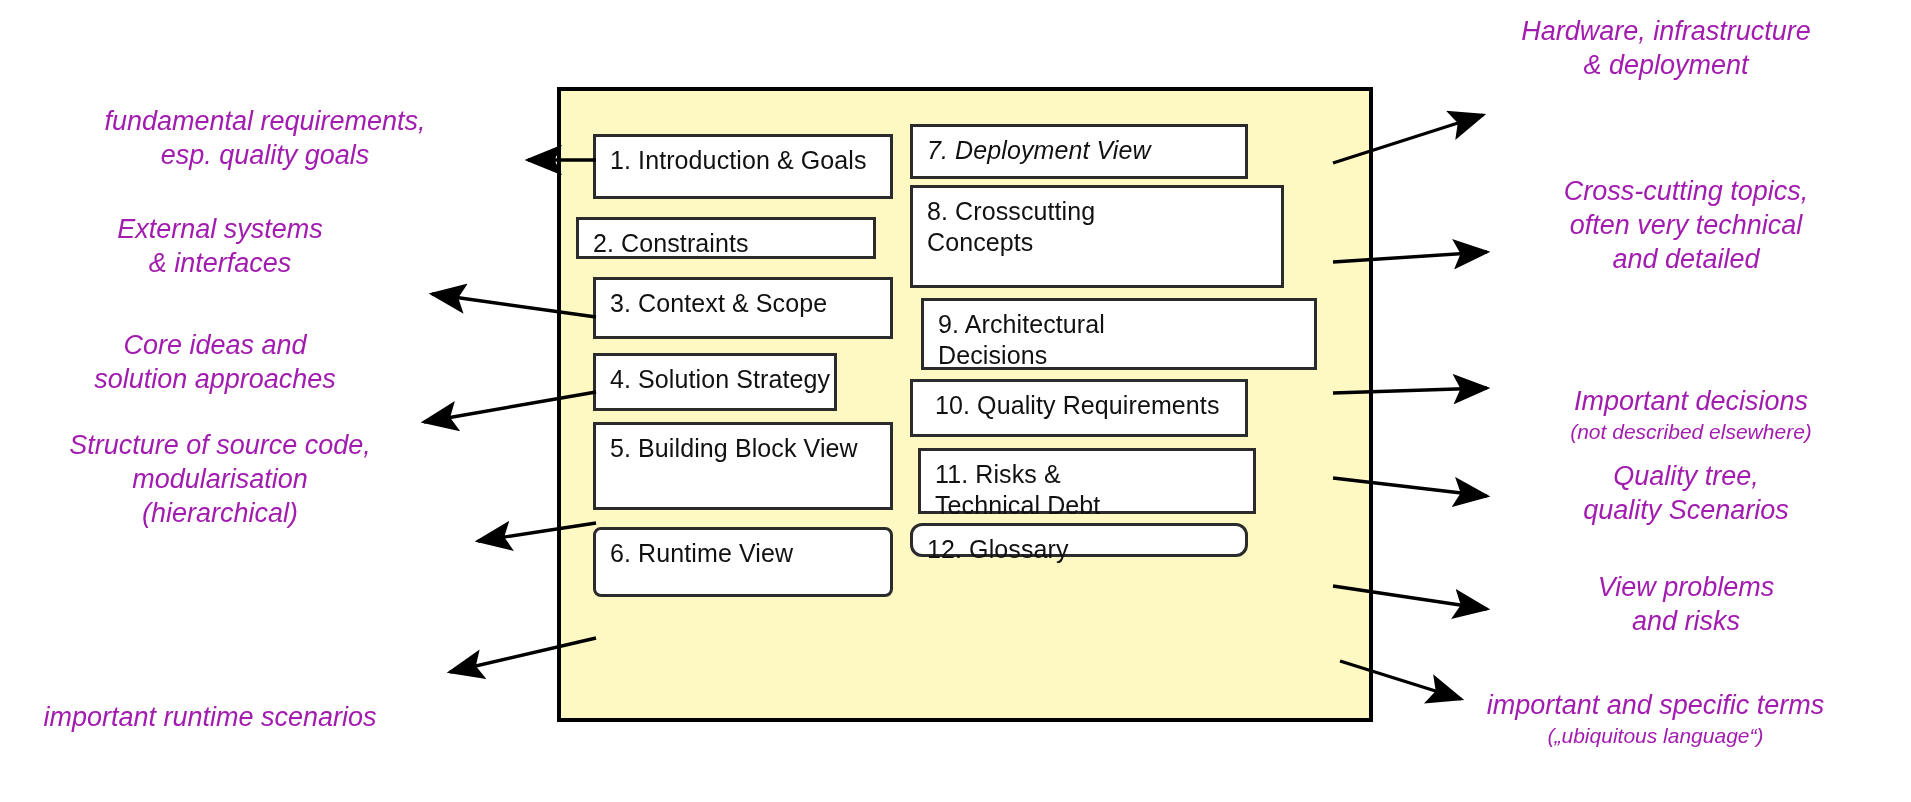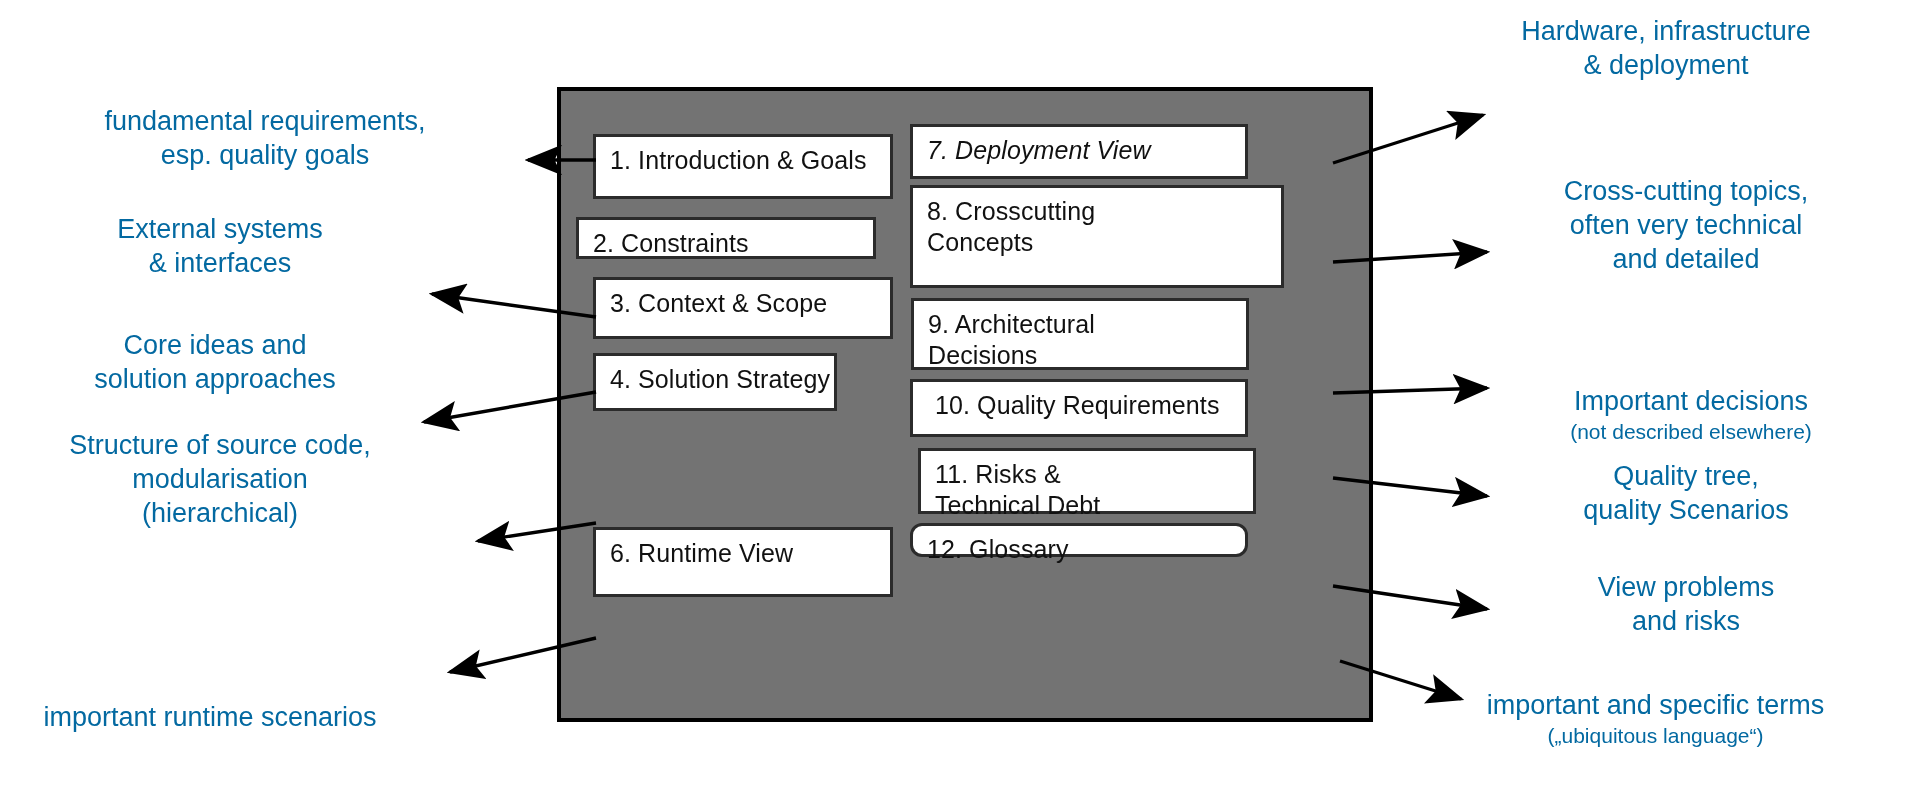--- a/index.html
+++ b/index.html
@@ -25,21 +25,21 @@
     pointer-events: none;
     z-index: 5;
   }
   
   .template-container {
     position: absolute;
     left: 557px;
     top: 87px;
     width: 816px;
     height: 635px;
-    background: #737373;
+    background: #fef9c3;
     border: 4px solid #000000;
     box-sizing: border-box;
     z-index: 2;
   }
   .chapter-col {
     position: absolute;
     top: 0;
     width: 100%;
     height: 100%;
   }
@@ -60,23 +60,24 @@
     white-space: pre-line;
   }
   .chapter-label.indent2 {
     padding-left: 14px;
   }
   
   .caption {
     position: absolute;
     font-size: 27px;
     line-height: 34px;
-    color: #0369a1;
+    color: #a21caf;
     white-space: pre-line;
     z-index: 4;
+    font-style: italic;
   }
   .caption.center-align { text-align: center; }
   .caption .sub {
     display: block;
     font-size: 21px;
     line-height: 27px;
   }
 </style>
 </head>
 <body>
@@ -121,38 +122,41 @@
       </div>
 
       <div class="chapter-box" style="left:32px; top:186px; width:300px; height:62px;">
         <span class="chapter-label">3. Context &amp; Scope</span>
       </div>
 
       <div class="chapter-box" style="left:32px; top:262px; width:244px; height:58px;">
         <span class="chapter-label">4. Solution Strategy</span>
       </div>
 
-
-      <div class="chapter-box" style="left:32px; top:436px; width:300px; height:70px;">
+      <div class="chapter-box" style="left:32px; top:331px; width:300px; height:88px;">
+        <span class="chapter-label">5. Building Block View</span>
+      </div>
+
+      <div class="chapter-box" style="left:32px; top:436px; width:300px; height:70px;border-radius:8px;">
         <span class="chapter-label">6. Runtime View</span>
       </div>
     </div>
 
     <div class="chapter-col">
 
       <div class="chapter-box" style="left:349px; top:33px; width:338px; height:55px;font-style:italic;">
         <span class="chapter-label">7. Deployment View</span>
       </div>
 
       <div class="chapter-box" style="left:349px; top:94px; width:374px; height:103px;">
         <span class="chapter-label indent2">8. Crosscutting
       Concepts</span>
       </div>
 
-      <div class="chapter-box" style="left:350px; top:207px; width:338px; height:72px;">
+      <div class="chapter-box" style="left:360px; top:207px; width:396px; height:72px;">
         <span class="chapter-label indent2">9. Architectural
       Decisions</span>
       </div>
 
       <div class="chapter-box" style="left:349px; top:288px; width:338px; height:58px;padding-left:8px;">
         <span class="chapter-label">10. Quality Requirements</span>
       </div>
 
       <div class="chapter-box" style="left:357px; top:357px; width:338px; height:66px;">
         <span class="chapter-label indent2">11. Risks &amp;

